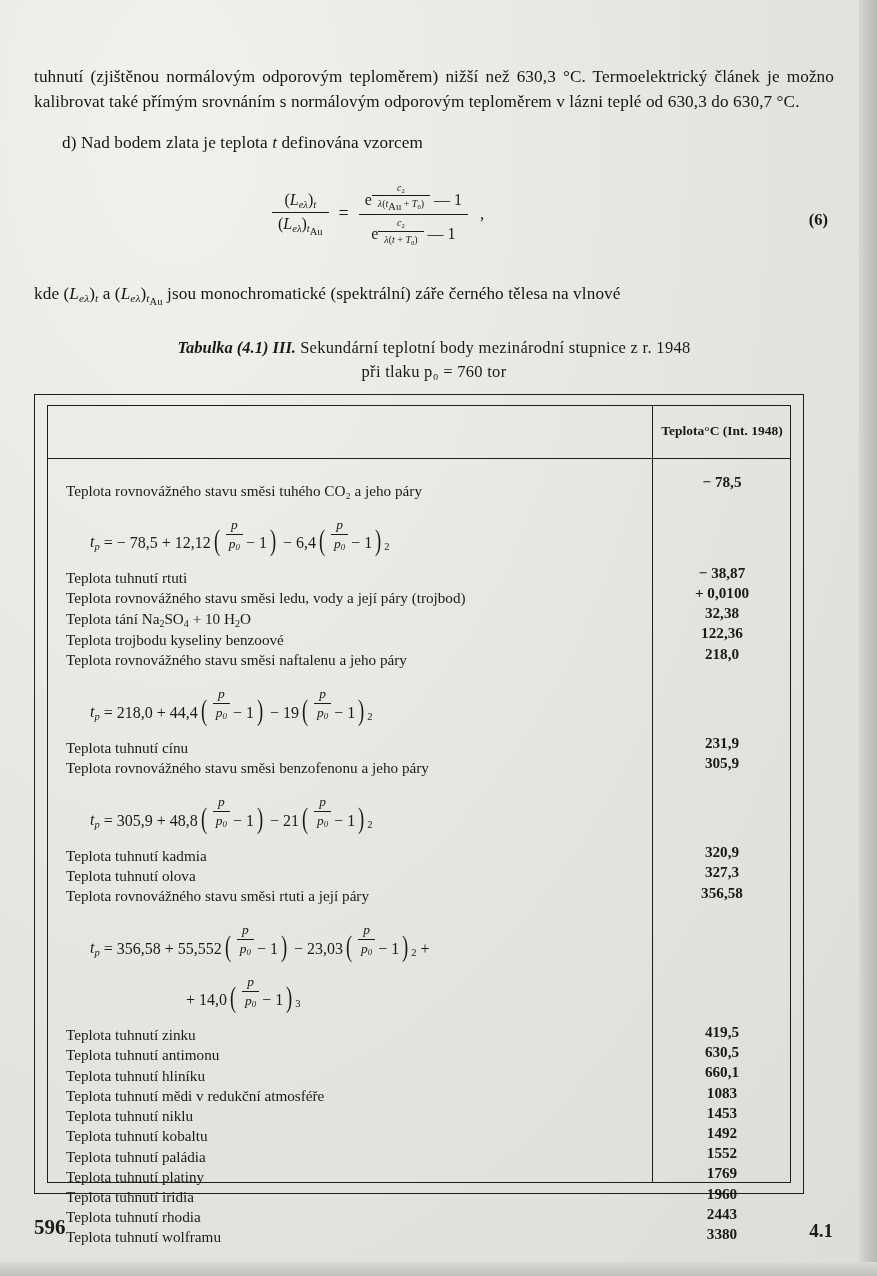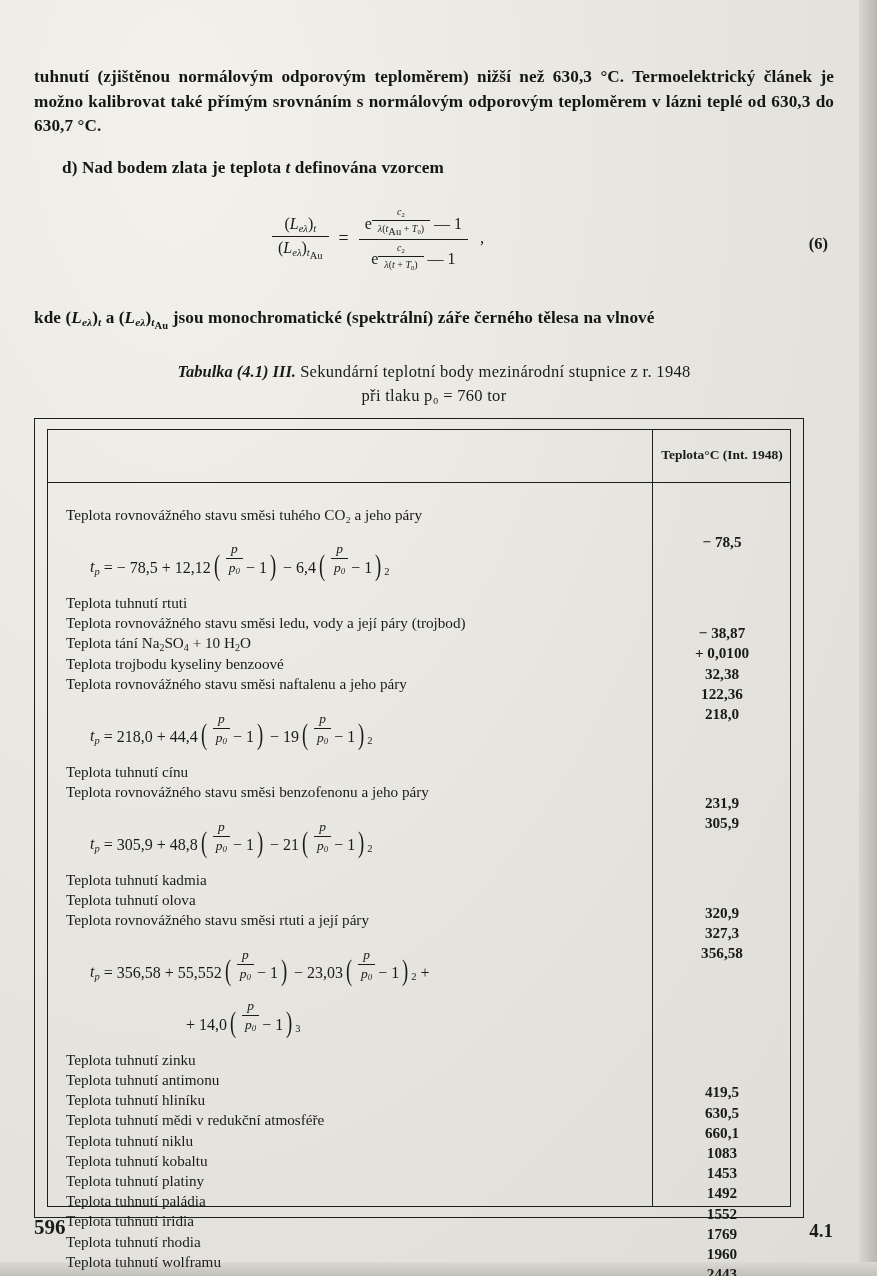--- a/index.html
+++ b/index.html
@@ -40,21 +40,20 @@
     left: 34px;
     top: 48px;
     width: 800px;
   }
   .para {
     font-size: 17.2px;
     line-height: 1.42;
     text-align: justify;
     letter-spacing: 0.1px;
     color: #161616;
-    font-weight: bold;
   }
   .para.indent {
     text-indent: 28px;
     margin-top: 2px;
   }
   .it { font-style: italic; }
   .formula-block {
     position: relative;
     margin-top: 18px;
     margin-bottom: 12px;
@@ -156,21 +155,20 @@
     padding: 23px 0 0 18px;
     box-sizing: border-box;
   }
   .body-right {
     position: absolute;
     left: 606px; right: 0;
     top: 52px; bottom: 0;
     padding: 14px 0 0 0;
     box-sizing: border-box;
     text-align: center;
-    margin-top: 36px;
   }
   .row-label {
     font-size: 15.2px;
     line-height: 1.33;
     white-space: nowrap;
   }
   .row-val {
     font-size: 15.2px;
     font-weight: bold;
     line-height: 1.33;
@@ -388,22 +386,22 @@
             −&nbsp;1
             <span class="paren">)</span><sup>3</sup>
           </div>
 
           <div class="row-label">Teplota tuhnutí zinku</div>
           <div class="row-label">Teplota tuhnutí antimonu</div>
           <div class="row-label">Teplota tuhnutí hliníku</div>
           <div class="row-label">Teplota tuhnutí mědi v redukční atmosféře</div>
           <div class="row-label">Teplota tuhnutí niklu</div>
           <div class="row-label">Teplota tuhnutí kobaltu</div>
+          <div class="row-label">Teplota tuhnutí paládia</div>
           <div class="row-label">Teplota tuhnutí platiny</div>
-          <div class="row-label">Teplota tuhnutí paládia</div>
           <div class="row-label">Teplota tuhnutí iridia</div>
           <div class="row-label">Teplota tuhnutí rhodia</div>
           <div class="row-label">Teplota tuhnutí wolframu</div>
         </div>
 
         <div class="body-right">
           <div class="row-val">− 78,5</div>
 
           <div style="height:71px;"></div>
 

